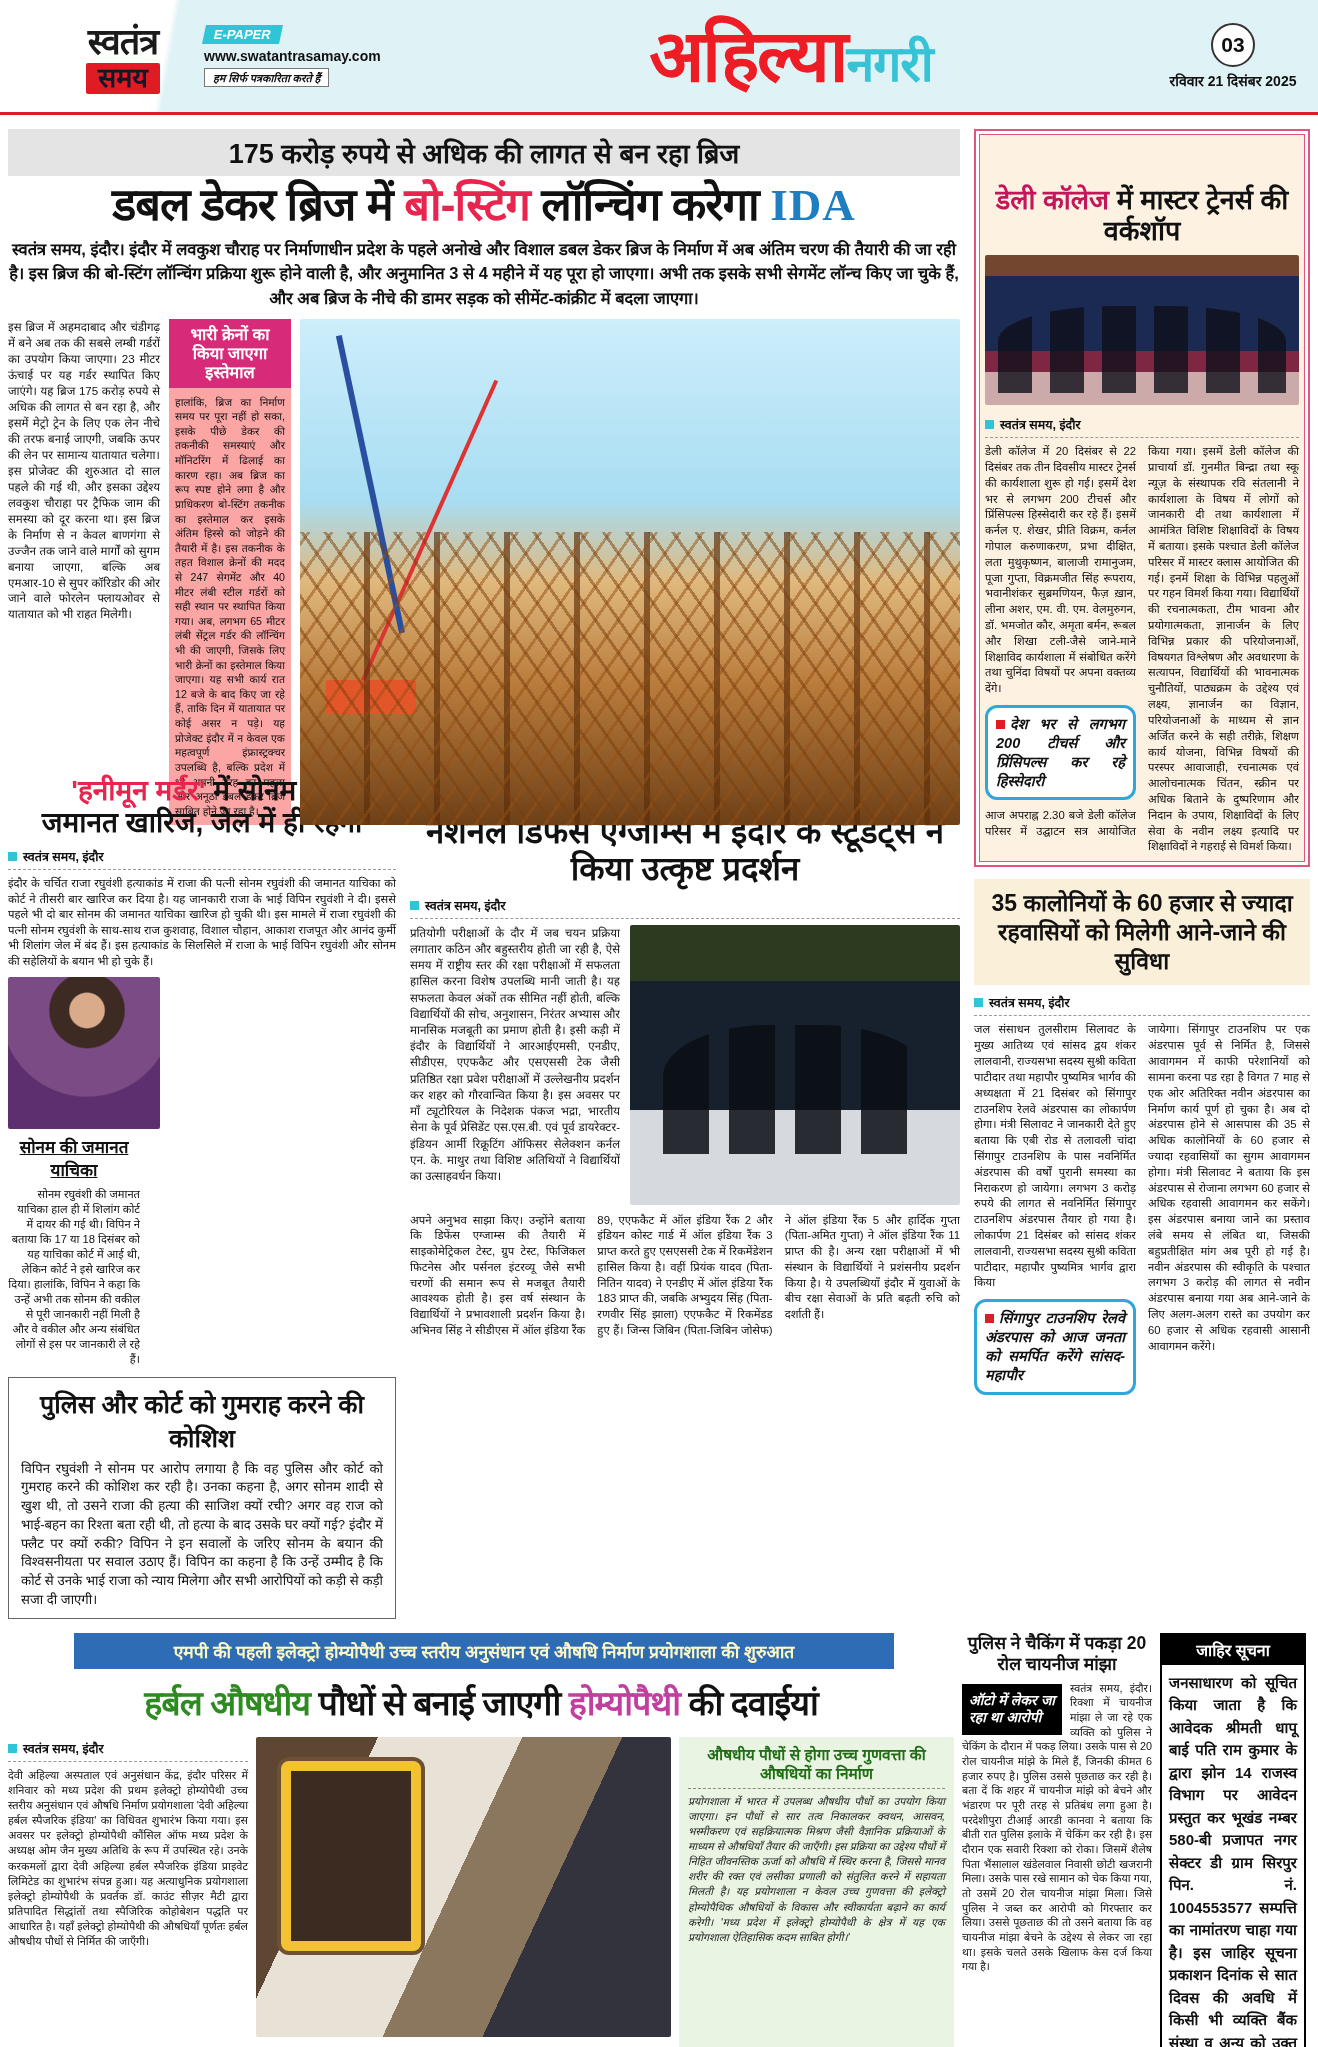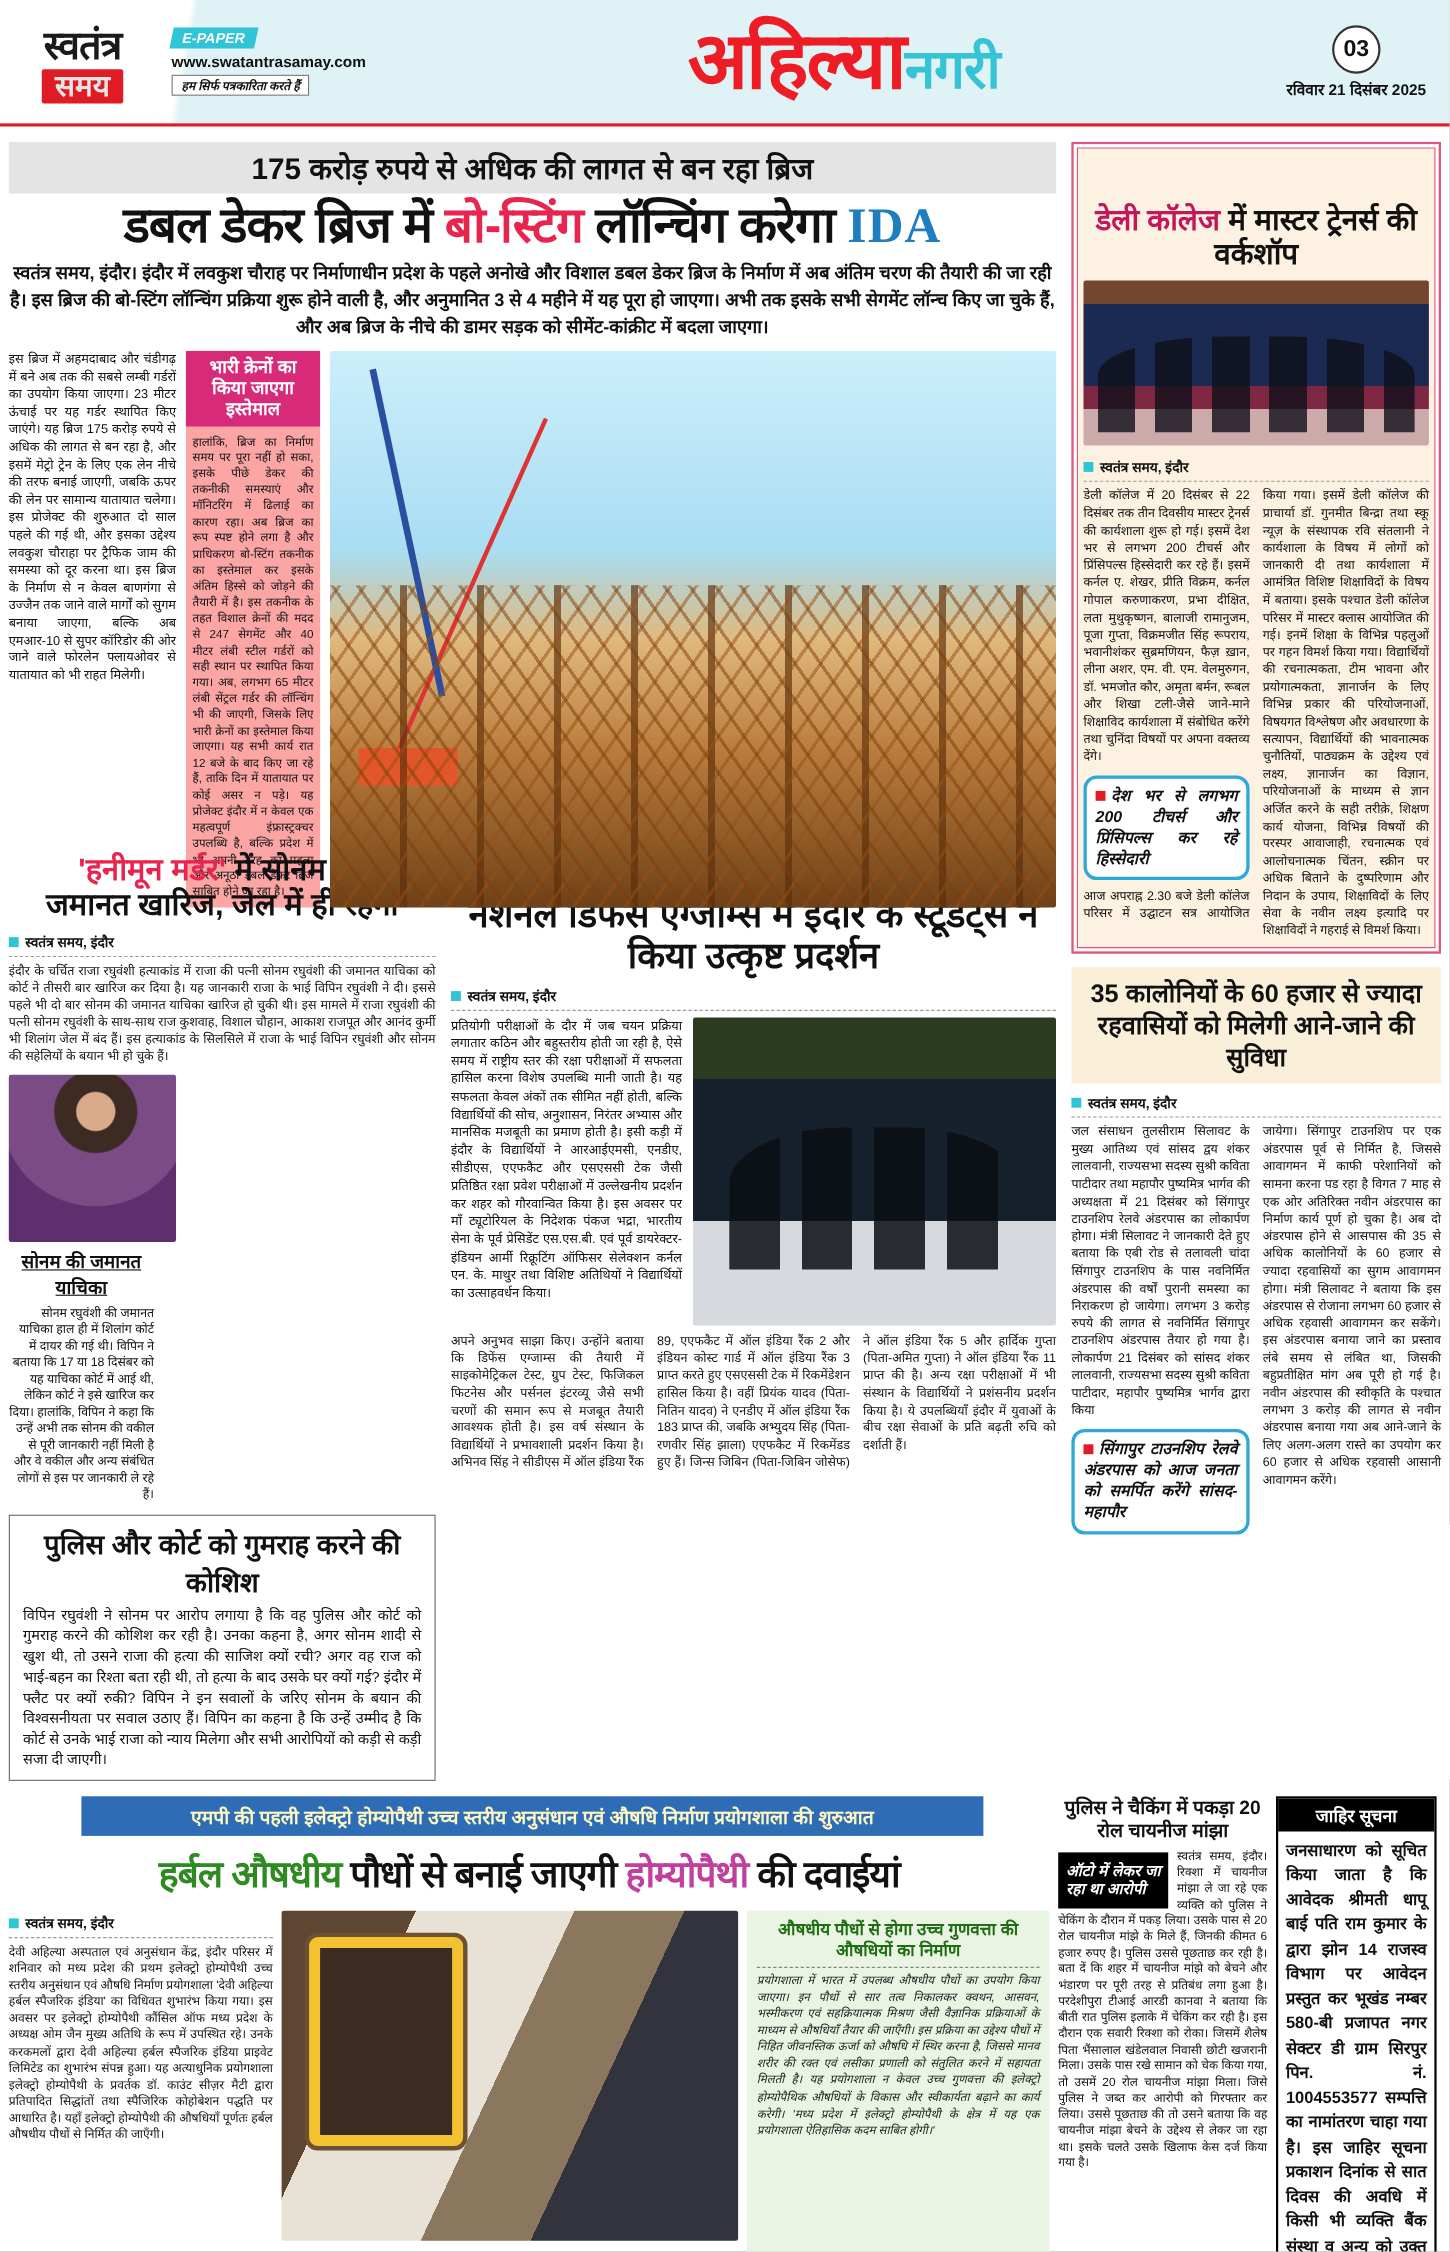--- a/index.html
+++ b/index.html
@@ -2,23 +2,23 @@
 <html><head>
 <meta charset="utf-8">
 <style>
   html,body{margin:0;padding:0;background:#9a9a9a;}
   .page{width:1318px;height:2047px;margin:0 auto;background:#fff;overflow:hidden;
         font-family:"Liberation Sans","DejaVu Sans",sans-serif;color:#111;
         box-sizing:border-box;padding:0 8px;position:relative;}
   
   .masthead{height:112px;margin:0 -8px;display:flex;align-items:center;
             background:linear-gradient(100deg,#ffffff 0 13%,#dff2f5 13.5% 100%);position:relative;}
-  .brand{width:150px;text-align:center;line-height:1;padding-top:6px;}
+  .brand{width:150px;text-align:center;line-height:1;padding-top:6px;margin-left:48px;}
   .brand-top{font-size:36px;font-weight:800;color:#1a1a1a;letter-spacing:-1px;}
-  .brand-bottom{display:inline-block;margin-top:3px;background:#e01b24;color:#e5e5e5;font-weight:800;
+  .brand-bottom{display:inline-block;margin-top:3px;background:#e01b24;color:#0f172a;font-weight:800;
                 font-size:27px;padding:2px 12px;border-radius:2px;}
   .mast-left{width:230px;padding-left:6px;}
   .epaper{display:inline-block;background:#2fc5d6;color:#fff;font-weight:800;font-size:13px;
           padding:2px 10px;transform:skewX(-12deg);}
   .url{display:block;font-weight:700;font-size:14px;color:#111;text-decoration:none;margin:4px 0;}
   .tagline{display:inline-block;border:1px solid #777;background:#fff;font-family:"Liberation Serif","DejaVu Serif",serif;
            font-style:italic;font-weight:700;font-size:11px;padding:1px 8px;}
   .mast-title{flex:1;text-align:center;white-space:nowrap;line-height:.9;}
   .t-red{font-size:72px;font-weight:800;color:#ee1c25;letter-spacing:-2px;}
   .t-cyan{font-size:50px;font-weight:800;color:#35c3d5;letter-spacing:-1px;}

